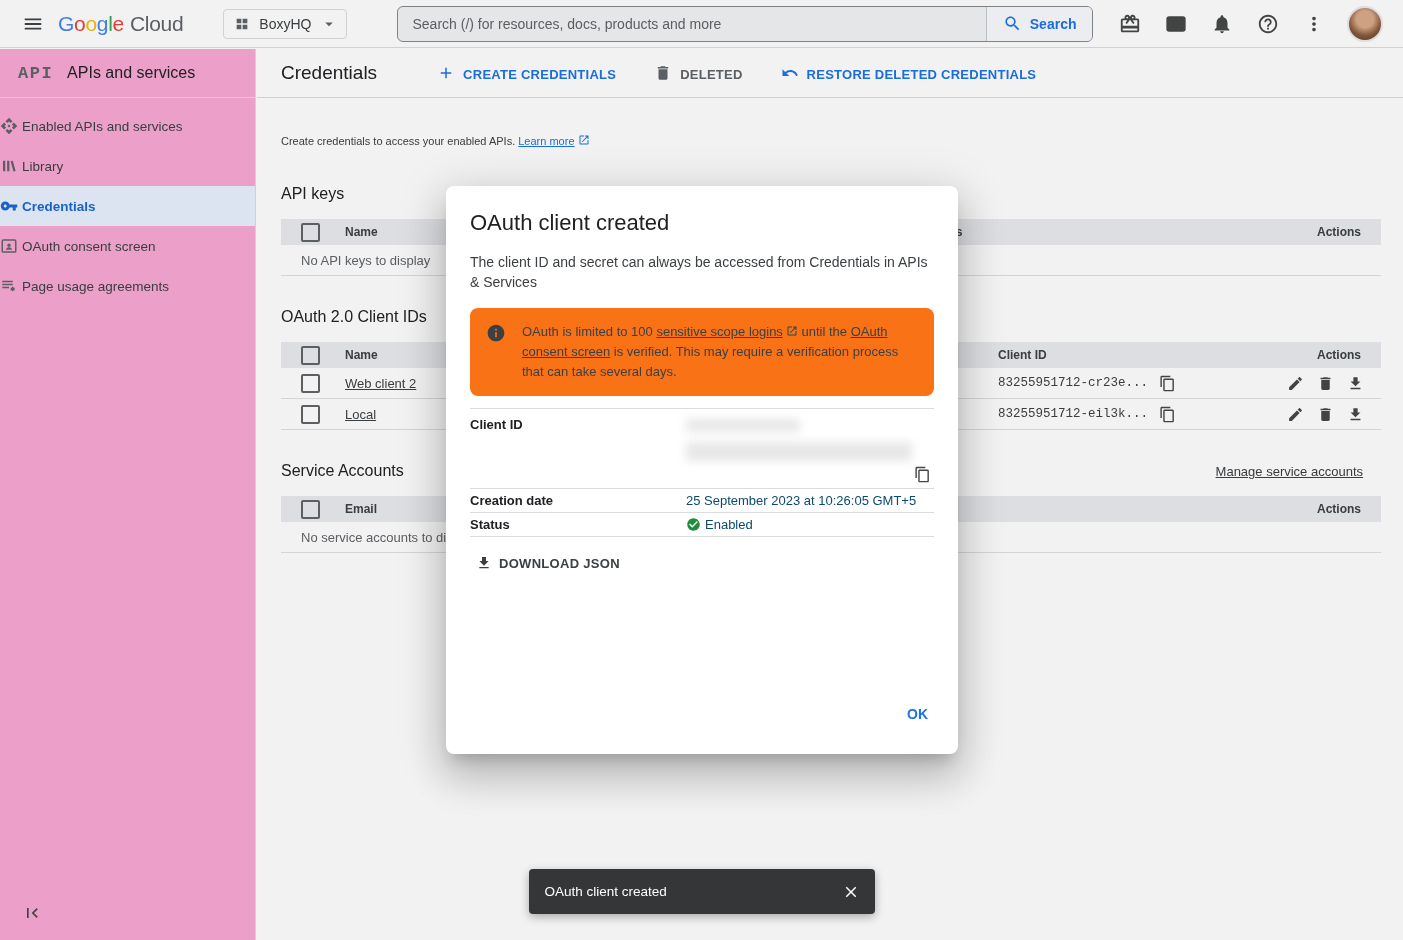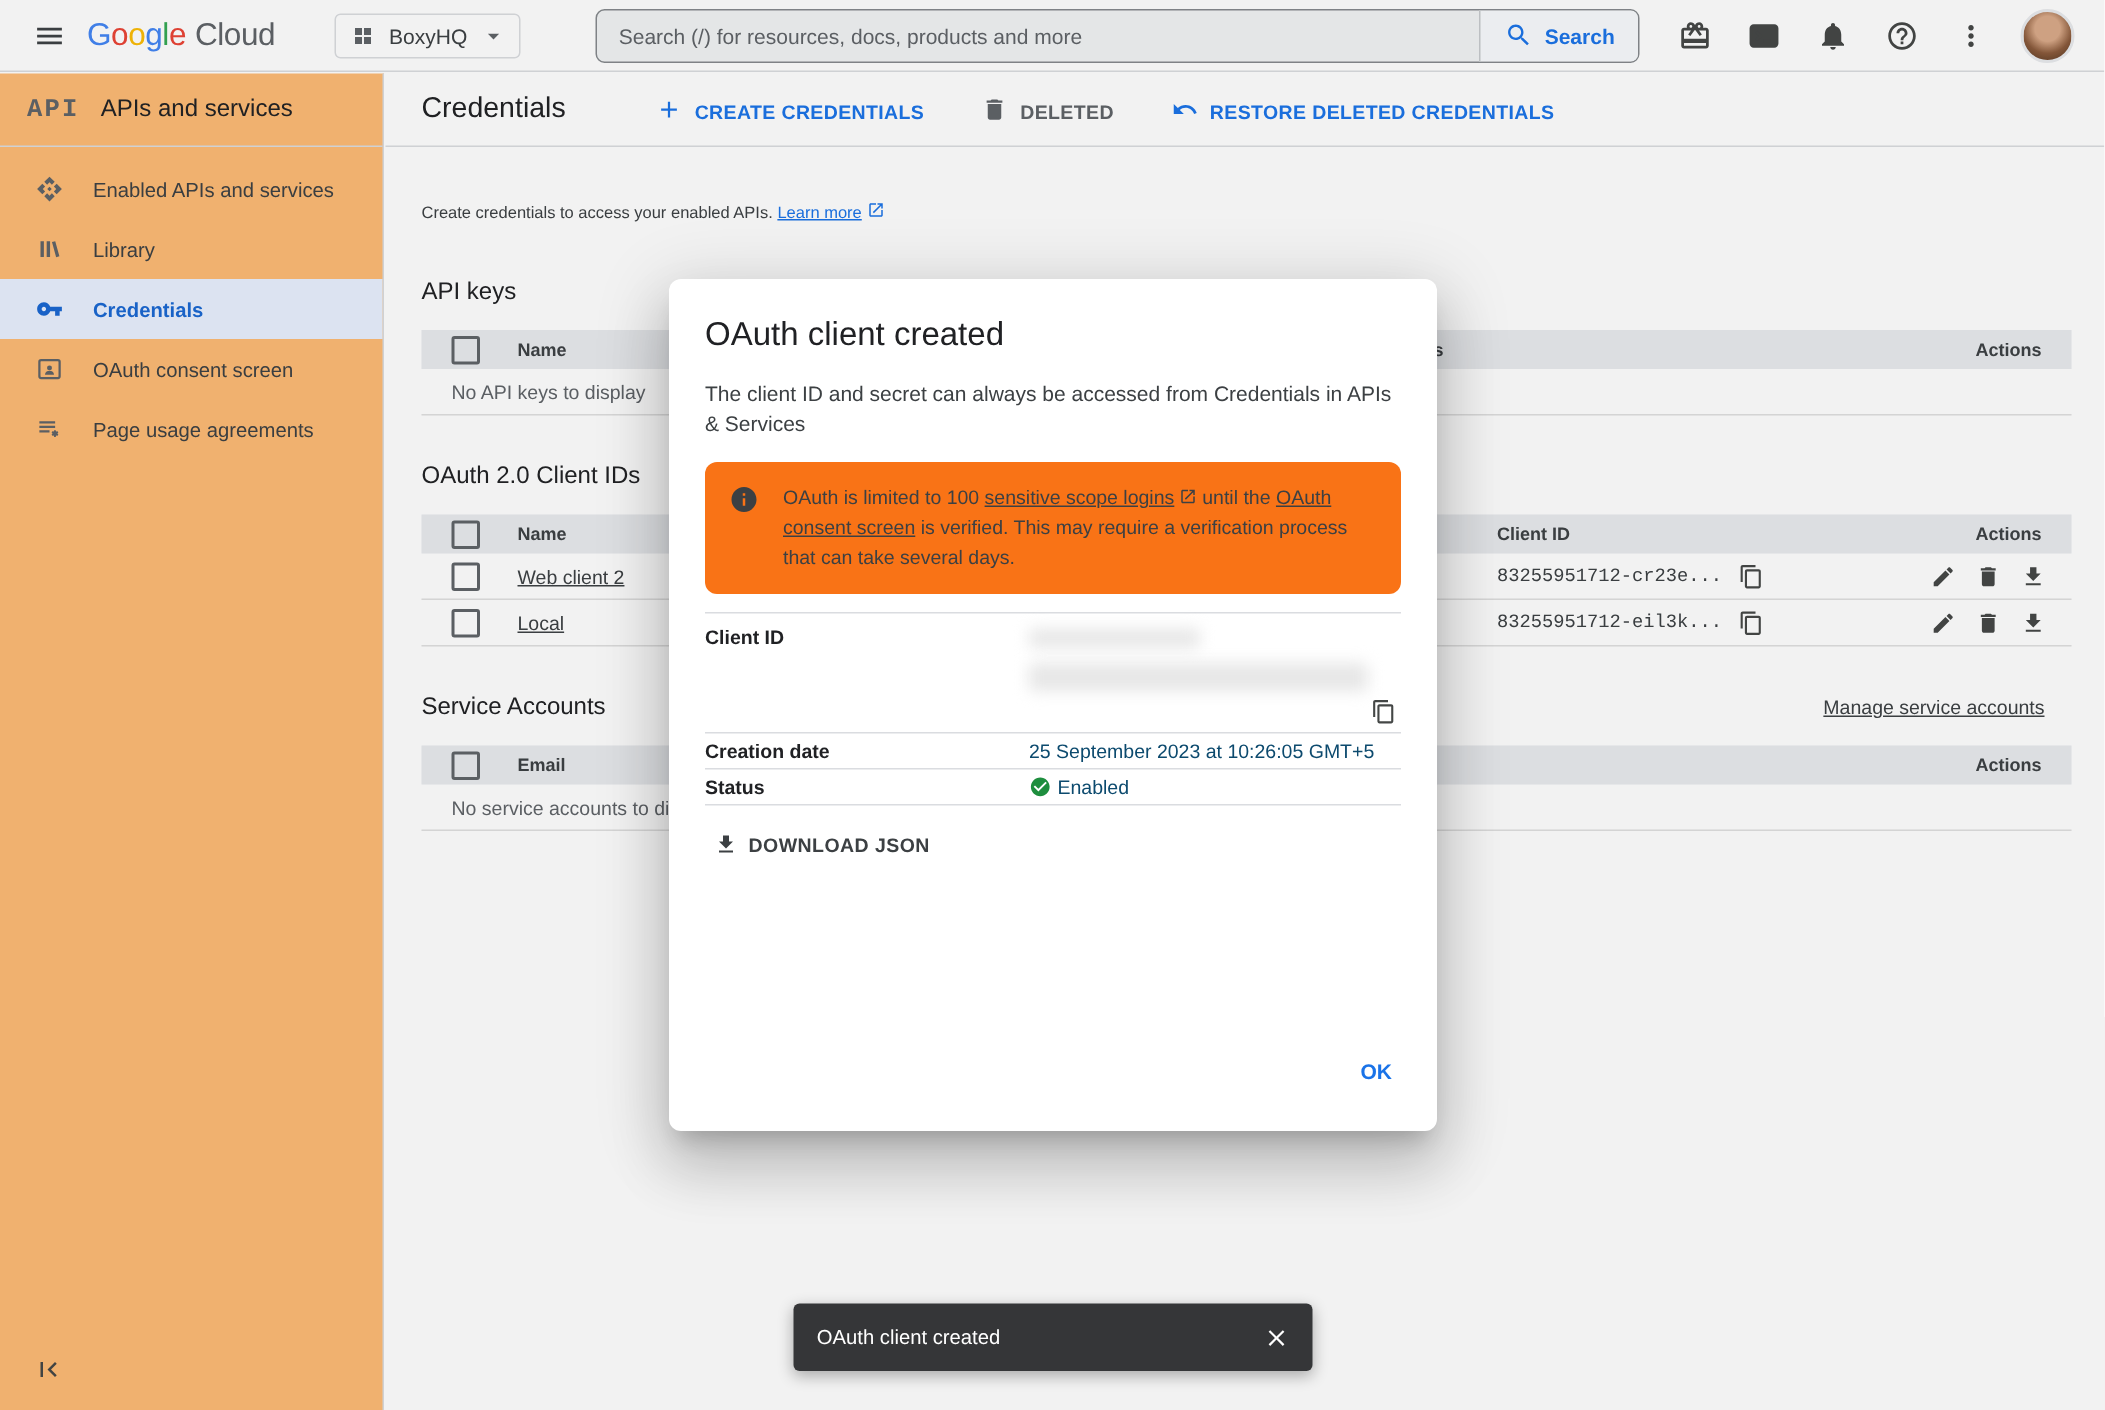--- a/index.html
+++ b/index.html
@@ -26,26 +26,26 @@
   .searchwrap input::placeholder{color:#5f6368;}
   .search-btn{display:flex;align-items:center;gap:8px;padding:0 16px;border:none;border-left:1px solid #c6c9cc;
               background:#f8fafd;color:#1a73e8;font-size:14px;font-weight:600;cursor:pointer;}
   .search-btn svg{width:19px;height:19px;fill:#1a73e8;}
   .topbar-right{margin-left:auto;display:flex;align-items:center;gap:8px;}
   .avatar{width:32px;height:32px;border-radius:50%;margin-left:6px;cursor:pointer;
           background:radial-gradient(circle at 50% 35%, #d9a988 0 32%, #8a5a3b 62%, #50331f 100%);
           border:2px solid #e8eaed;}
 
   
-  .sidebar{position:absolute;left:0;top:49px;bottom:0;width:256px;background:#fdba74;border-right:1px solid #dadce0;z-index:1;box-sizing:border-box;}
+  .sidebar{position:absolute;left:0;top:49px;bottom:0;width:256px;background:#f9a8d4;border-right:1px solid #dadce0;z-index:1;box-sizing:border-box;}
   .sb-head{height:48px;border-bottom:1px solid #dadce0;display:flex;align-items:center;padding-left:18px;gap:14px;}
   .api-logo{font-family:"Liberation Mono",monospace;font-weight:700;font-size:17px;color:#5f6368;letter-spacing:1.5px;}
   .sb-title{font-size:16px;color:#202124;}
   .sb-nav{padding-top:8px;}
-  .sb-item{height:40px;display:flex;align-items:center;padding-left:24px;gap:20px;font-size:13.5px;color:#3c4043;cursor:pointer;}
+  .sb-item{height:40px;display:flex;align-items:center;gap:4px;font-size:13.5px;color:#3c4043;cursor:pointer;}
   .sb-item svg{width:18px;height:18px;fill:#5f6368;flex:0 0 auto;}
   .sb-item.active{background:#e8f0fe;color:#1967d2;font-weight:600;}
   .sb-item.active svg{fill:#1967d2;}
   .collapse-btn{position:absolute;left:16px;bottom:10px;width:32px;height:32px;border:none;background:none;color:#444746;cursor:pointer;padding:0;}
   .collapse-btn svg{width:20px;height:20px;fill:currentColor;}
 
   
   .main{position:absolute;left:257px;top:49px;right:0;bottom:0;background:#fff;z-index:1;}
   .main-head{height:48px;border-bottom:1px solid #dadce0;display:flex;align-items:center;padding-left:24px;}
   .page-title{font-size:19px;color:#202124;}

